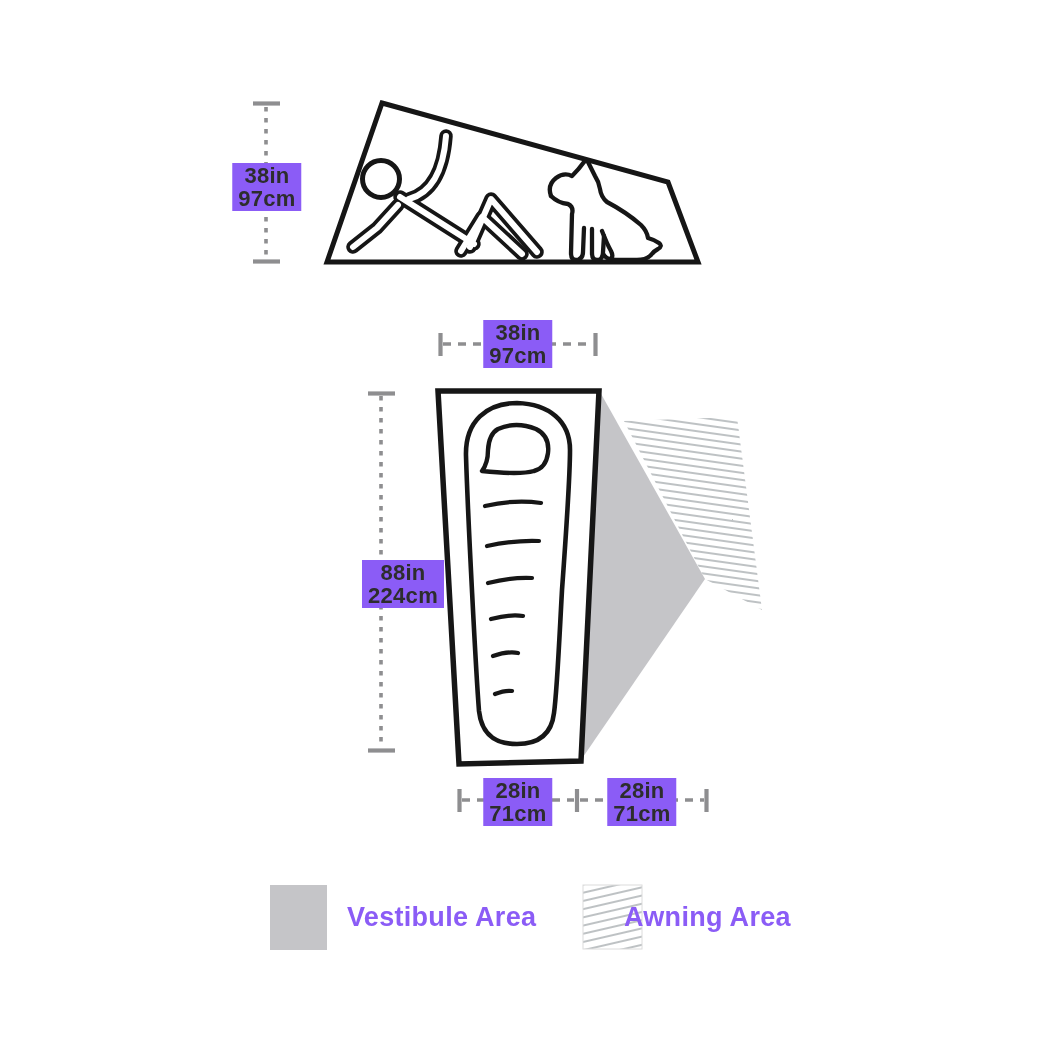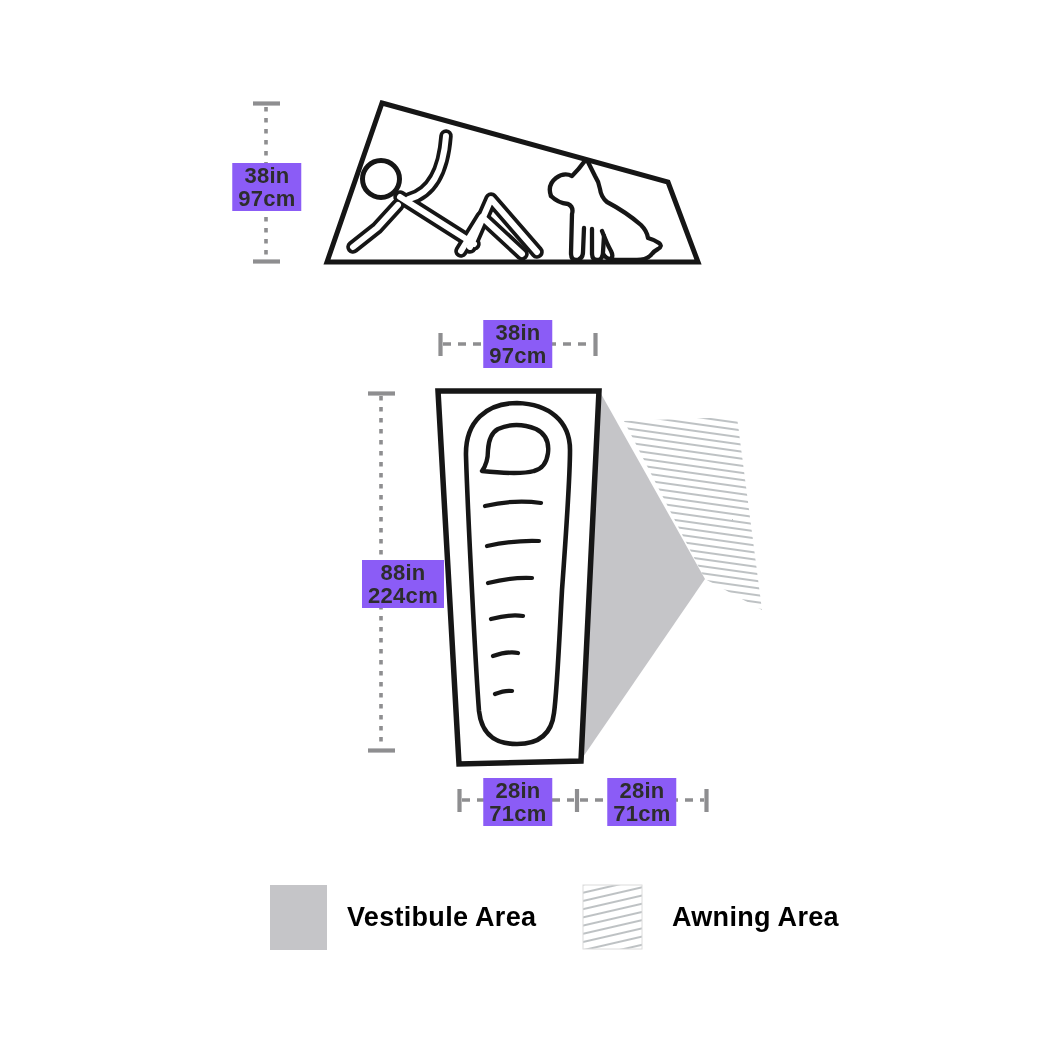--- a/index.html
+++ b/index.html
@@ -18,21 +18,21 @@
   .bag-baffles path{fill:none;stroke:#161616;stroke-width:4.2;stroke-linecap:round;}
   
   .dash-v{stroke:#8e8e90;stroke-width:3.6;stroke-dasharray:4.5 6.5;fill:none;}
   .dash-h{stroke:#8e8e90;stroke-width:3.6;stroke-dasharray:8 7;fill:none;}
   .cap{stroke:#8e8e90;stroke-width:4.2;}
   
   .dim-label{position:absolute;transform:translate(-50%,-50%);background:#8b5cf6;padding:1px 6px;
              font-size:22px;font-weight:600;line-height:23px;color:#2d2d2d;text-align:center;
              letter-spacing:.3px;z-index:2;white-space:nowrap;}
   .legend-label{position:absolute;transform:translateY(-50%);font-size:27px;font-weight:600;
-                color:#000000;letter-spacing:.3px;z-index:2;white-space:nowrap;}
+                color:#8b5cf6;letter-spacing:.3px;z-index:2;white-space:nowrap;}
 </style>
 </head>
 <body>
 
 <div id="canvas">
 
   <svg id="art" width="1050" height="1050" viewBox="0 0 1050 1050">
     <defs>
       <pattern id="hatchDiagram" width="7" height="7" patternUnits="userSpaceOnUse" patternTransform="rotate(8)">
         <line x1="0" y1="1" x2="7" y2="1" stroke="#9aa0a3" stroke-width="1.3"></line>
@@ -145,15 +145,15 @@
     <div>28in</div>
     <div>71cm</div>
   </div>
 
   <div class="dim-label" style="left:642px;top:802px;">
     <div>28in</div>
     <div>71cm</div>
   </div>
 
   <div class="legend-label" style="left:347px;top:917px;">Vestibule Area</div>
-  <div class="legend-label" style="left:672px;top:917px;">Awning Area</div>
+  <div class="legend-label" style="left:624px;top:917px;">Awning Area</div>
 
 </div>
 
 </body></html>

